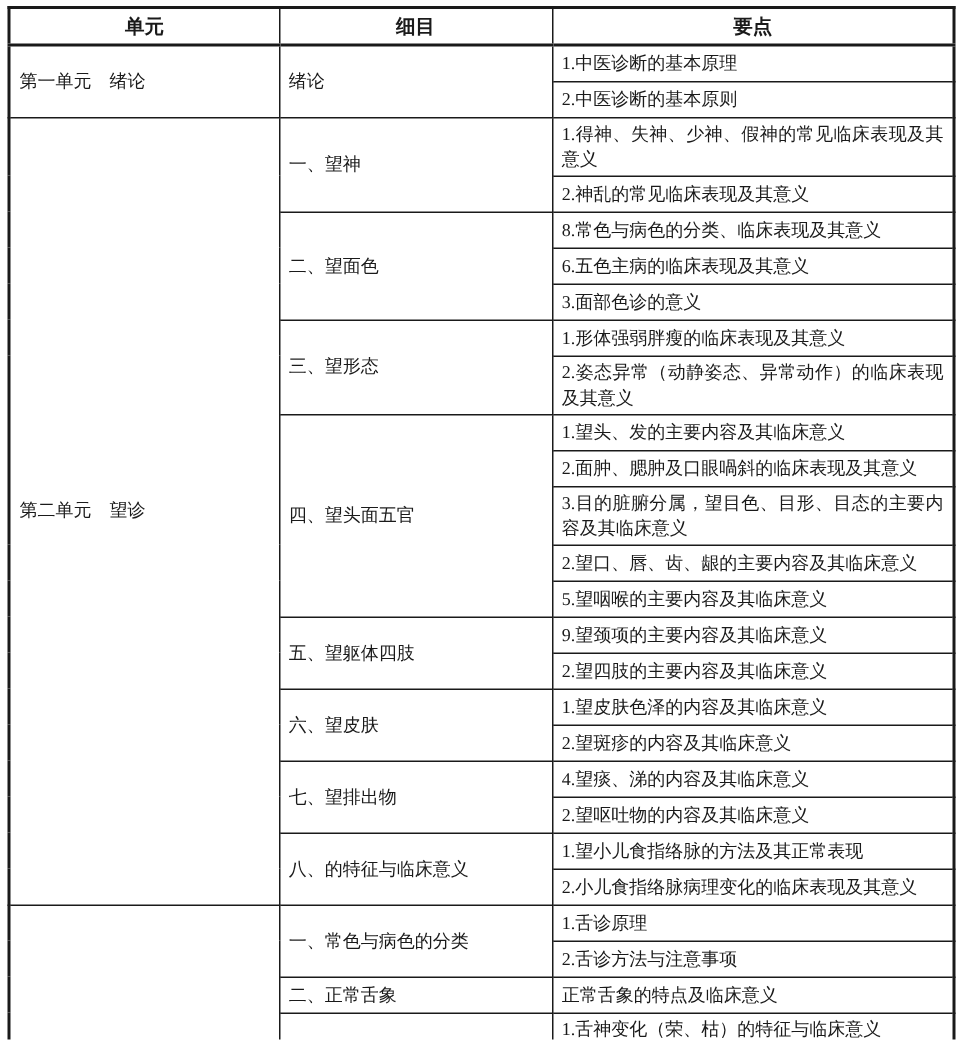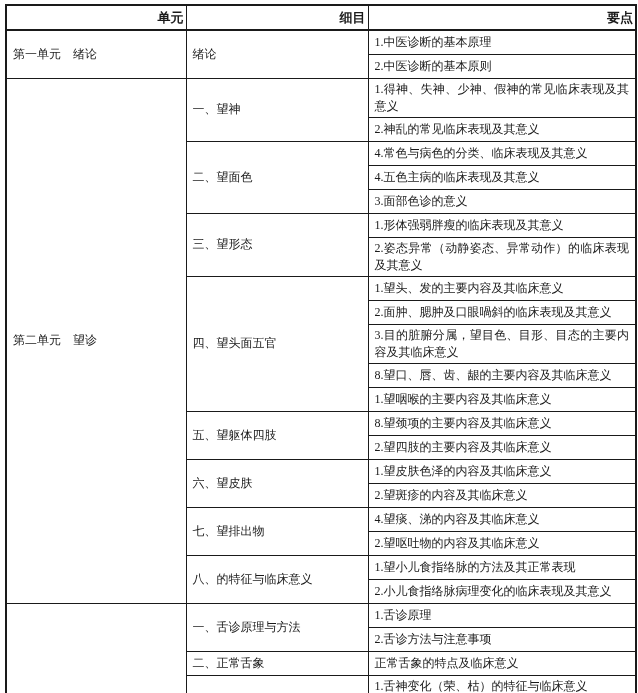--- a/index.html
+++ b/index.html
@@ -27,21 +27,21 @@
     table-layout: fixed;
     border: 2px solid #1a1a1a;
   }
   table.syllabus th {
     border: 1px solid #1a1a1a;
     border-bottom: 2px solid #1a1a1a;
     height: 21px;
     font-family: "Liberation Sans", "DejaVu Sans", sans-serif;
     font-weight: bold;
     font-size: 13px;
-    text-align: right;
+    text-align: center;
     vertical-align: middle;
     padding: 1px 2px;
   }
   table.syllabus td {
     border: 1px solid #1a1a1a;
     font-size: 12px;
     line-height: 17px;
     vertical-align: middle;
     padding: 2px 6px;
     word-break: break-all;
@@ -84,24 +84,24 @@
         <tr>
           <td class="unit-cell" rowspan="20">第二单元　望诊</td>
           <td class="item-cell" rowspan="2">一、望神</td>
           <td class="point-cell">1.得神、失神、少神、假神的常见临床表现及其意义</td>
         </tr>
         <tr>
           <td class="point-cell">2.神乱的常见临床表现及其意义</td>
         </tr>
         <tr>
           <td class="item-cell" rowspan="3">二、望面色</td>
-          <td class="point-cell">4.常色与病色的分类、临床表现及其意义</td>
+          <td class="point-cell">8.常色与病色的分类、临床表现及其意义</td>
         </tr>
         <tr>
-          <td class="point-cell">4.五色主病的临床表现及其意义</td>
+          <td class="point-cell">6.五色主病的临床表现及其意义</td>
         </tr>
         <tr>
           <td class="point-cell">3.面部色诊的意义</td>
         </tr>
         <tr>
           <td class="item-cell" rowspan="2">三、望形态</td>
           <td class="point-cell">1.形体强弱胖瘦的临床表现及其意义</td>
         </tr>
         <tr>
           <td class="point-cell">2.姿态异常（动静姿态、异常动作）的临床表现及其意义</td>
@@ -110,28 +110,28 @@
           <td class="item-cell" rowspan="5">四、望头面五官</td>
           <td class="point-cell">1.望头、发的主要内容及其临床意义</td>
         </tr>
         <tr>
           <td class="point-cell">2.面肿、腮肿及口眼喎斜的临床表现及其意义</td>
         </tr>
         <tr>
           <td class="point-cell">3.目的脏腑分属，望目色、目形、目态的主要内容及其临床意义</td>
         </tr>
         <tr>
-          <td class="point-cell">8.望口、唇、齿、龈的主要内容及其临床意义</td>
+          <td class="point-cell">2.望口、唇、齿、龈的主要内容及其临床意义</td>
         </tr>
         <tr>
-          <td class="point-cell">1.望咽喉的主要内容及其临床意义</td>
+          <td class="point-cell">5.望咽喉的主要内容及其临床意义</td>
         </tr>
         <tr>
           <td class="item-cell" rowspan="2">五、望躯体四肢</td>
-          <td class="point-cell">8.望颈项的主要内容及其临床意义</td>
+          <td class="point-cell">9.望颈项的主要内容及其临床意义</td>
         </tr>
         <tr>
           <td class="point-cell">2.望四肢的主要内容及其临床意义</td>
         </tr>
         <tr>
           <td class="item-cell" rowspan="2">六、望皮肤</td>
           <td class="point-cell">1.望皮肤色泽的内容及其临床意义</td>
         </tr>
         <tr>
           <td class="point-cell">2.望斑疹的内容及其临床意义</td>
@@ -145,21 +145,21 @@
         </tr>
         <tr>
           <td class="item-cell" rowspan="2">八、的特征与临床意义</td>
           <td class="point-cell">1.望小儿食指络脉的方法及其正常表现</td>
         </tr>
         <tr>
           <td class="point-cell">2.小儿食指络脉病理变化的临床表现及其意义</td>
         </tr>
         <tr>
           <td class="unit-cell" rowspan="4"></td>
-          <td class="item-cell" rowspan="2">一、舌诊原理与方法</td>
+          <td class="item-cell" rowspan="2">一、常色与病色的分类</td>
           <td class="point-cell">1.舌诊原理</td>
         </tr>
         <tr>
           <td class="point-cell">2.舌诊方法与注意事项</td>
         </tr>
         <tr>
           <td class="item-cell" rowspan="1">二、正常舌象</td>
           <td class="point-cell">正常舌象的特点及临床意义</td>
         </tr>
         <tr>

